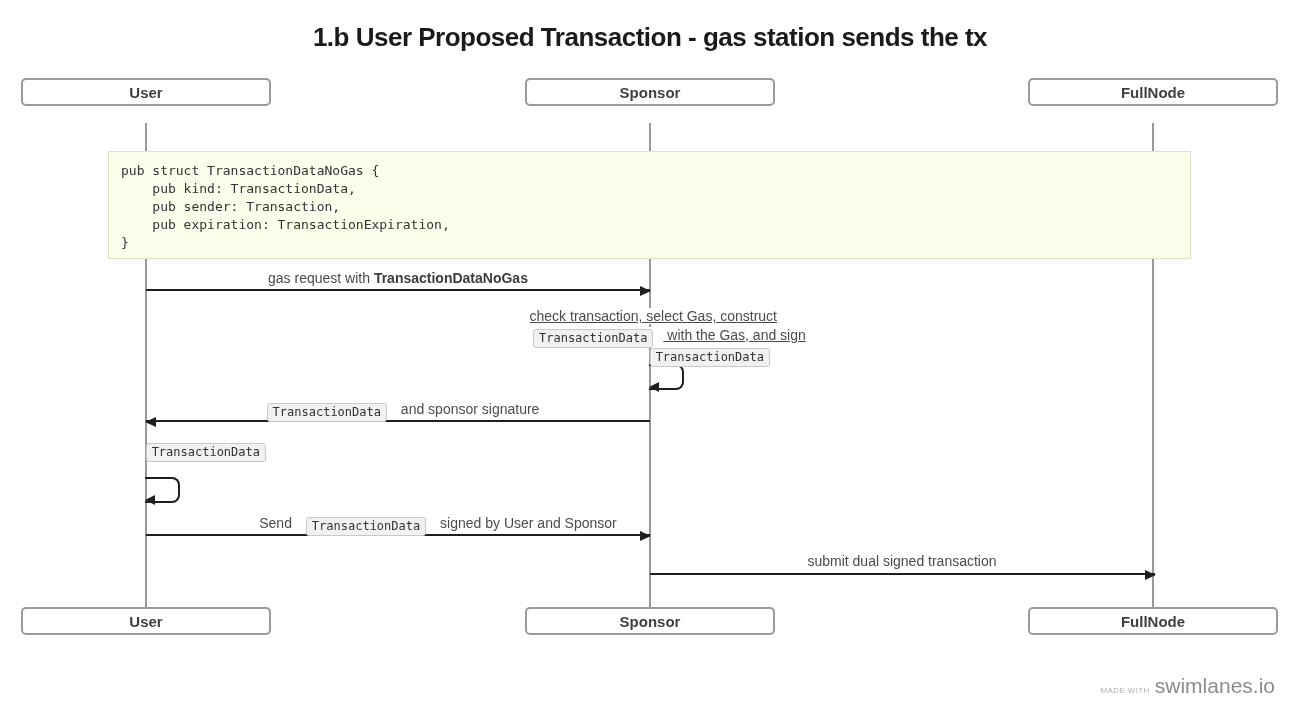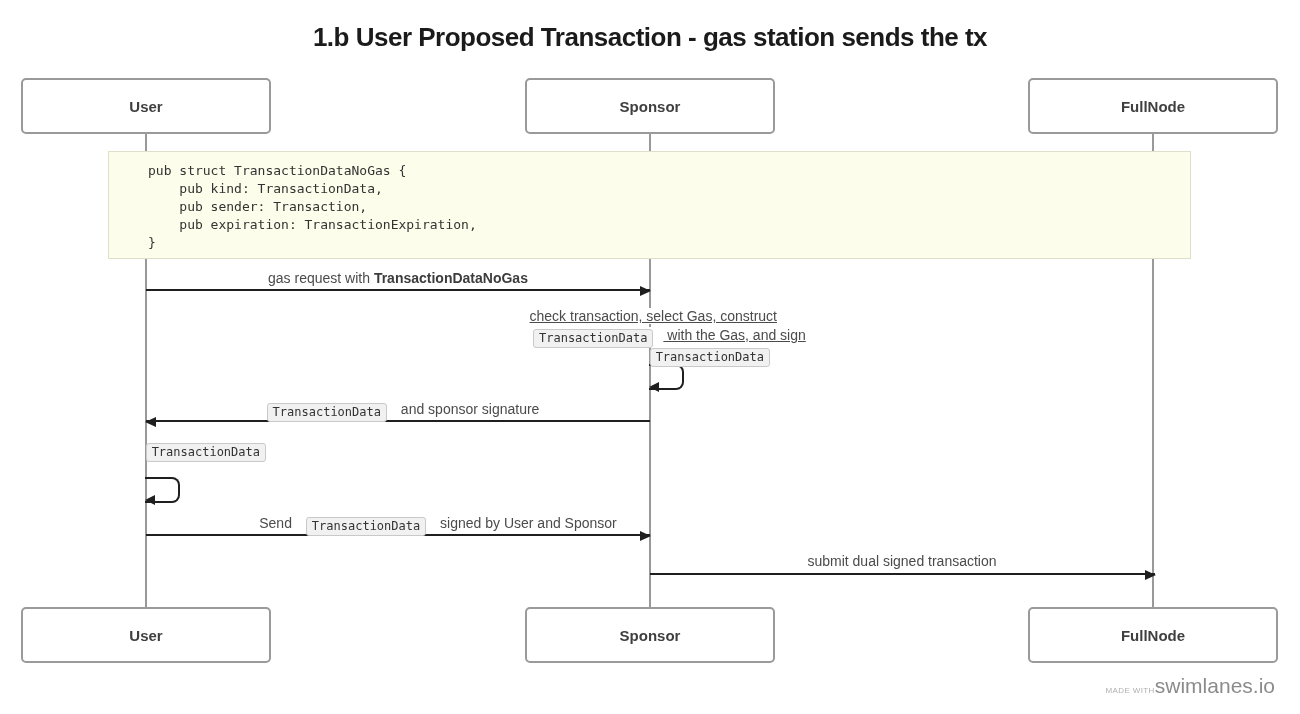--- a/index.html
+++ b/index.html
@@ -2,34 +2,34 @@
 <html style="--title-color: #1b1b1b; --line: #1f1f1f; --lifeline: #999999; --box-border: #9a9a9a; --box-text: #3f3f3f; --label-text: #4b4b4b; --note-bg: #fdfdeb; --note-border: #e0e0ca; --code-text: #333333; --chip-bg: #f1f1f1; --chip-border: #c9c9c9; --footer-brand: #8b8b8b; --footer-madewith: #b0b0b0;"><head>
 <meta charset="utf-8">
 <style>
   html,body{margin:0;padding:0;background:#fff;}
   .canvas{position:relative;width:1300px;height:714px;background:#ffffff;
           font-family:"Liberation Sans",sans-serif;overflow:hidden;}
 
   .title{position:absolute;left:0;top:22px;width:100%;text-align:center;
          font-size:26px;font-weight:bold;color:var(--title-color);letter-spacing:-0.5px;}
 
-  .actor{position:absolute;width:250px;height:56px;background:#fff;
+  .actor{position:absolute;width:250px;height:28px;background:#fff;
          border:2px solid var(--box-border);border-radius:5px;box-sizing:border-box;
          display:flex;align-items:center;justify-content:center;
          font-weight:bold;font-size:15px;color:var(--box-text);z-index:3;}
   .actor.top{top:78px}
   .actor.bottom{top:607px}
 
   .lifeline{position:absolute;top:123px;width:2px;height:484px;background:var(--lifeline);z-index:0;}
 
   .note{position:absolute;left:108px;top:151px;width:1083px;height:108px;
         background:var(--note-bg);border:1px solid var(--note-border);
         box-sizing:border-box;padding:10px 12px;z-index:2;}
   .code-line{font-family:"DejaVu Sans Mono",monospace;font-size:13px;line-height:18px;
-             color:var(--code-text);white-space:pre;margin-left:27px;}
+             color:var(--code-text);white-space:pre;}
 
   .msg-label{position:absolute;font-size:14px;color:var(--label-text);
              text-align:center;line-height:18px;z-index:2;}
   .msg-label b{color:#3c3c3c;}
 
   .stack{position:absolute;text-align:right;z-index:2;font-size:14px;color:var(--label-text);text-decoration:underline;}
   .action-line{height:19px;line-height:19px;white-space:nowrap;}
   .bg{background:#fff;padding:0 3px;}
 
   .chip{display:inline-block;font-family:"DejaVu Sans Mono",monospace;font-size:12px;
@@ -43,21 +43,21 @@
   .arrow.left::before{content:"";position:absolute;left:-1px;top:-5px;width:0;height:0;
         border-top:5px solid transparent;border-bottom:5px solid transparent;
         border-right:11px solid var(--line);}
 
   .loop{position:absolute;width:35px;height:26px;border:2px solid var(--line);border-left:none;
         border-radius:0 8px 8px 0;box-sizing:border-box;z-index:1;}
   .loop::after{content:"";position:absolute;left:0;bottom:-4px;width:0;height:0;
         border-top:5px solid transparent;border-bottom:5px solid transparent;
         border-right:10px solid var(--line);}
 
-  .footer{position:absolute;right:25px;top:674px;display:flex;align-items:baseline;z-index:3;}
+  .footer{position:absolute;right:25px;top:674px;display:flex;align-items:baseline;gap:5px;z-index:3;}
   .made-with{font-size:8px;color:var(--footer-madewith);letter-spacing:0.4px;}
   .brand{font-size:21px;color:var(--footer-brand);}
 </style>
 </head>
 <body>
 
 <div class="canvas">
 
   <div class="title">1.b User Proposed Transaction - gas station sends the tx</div>
 

